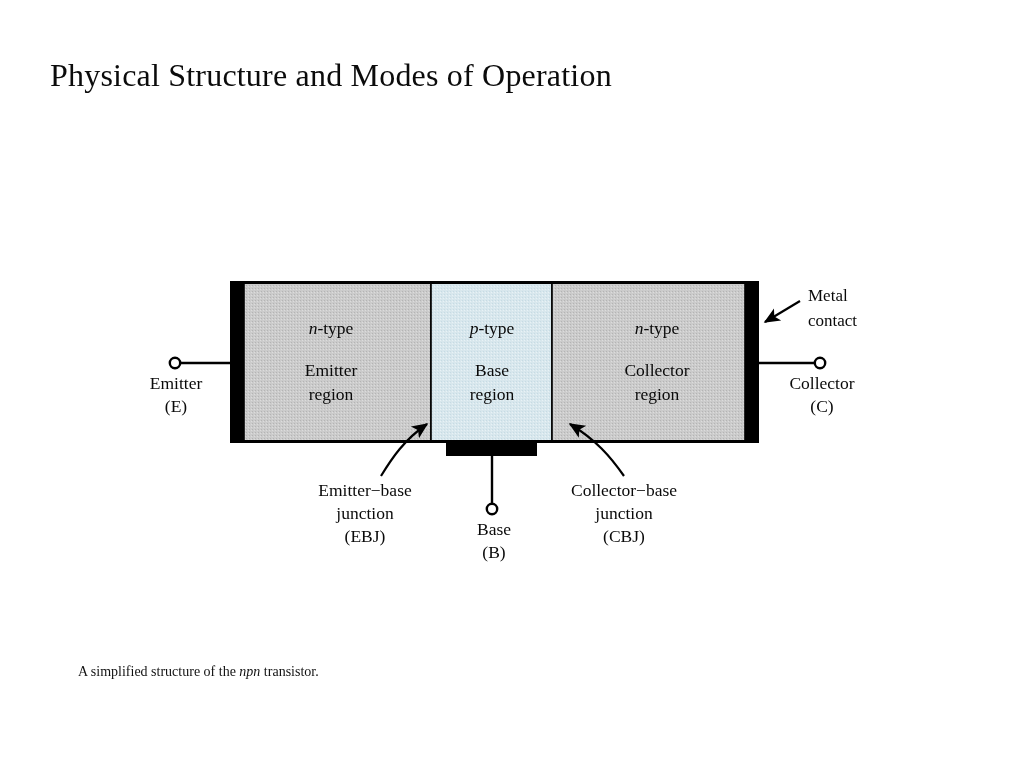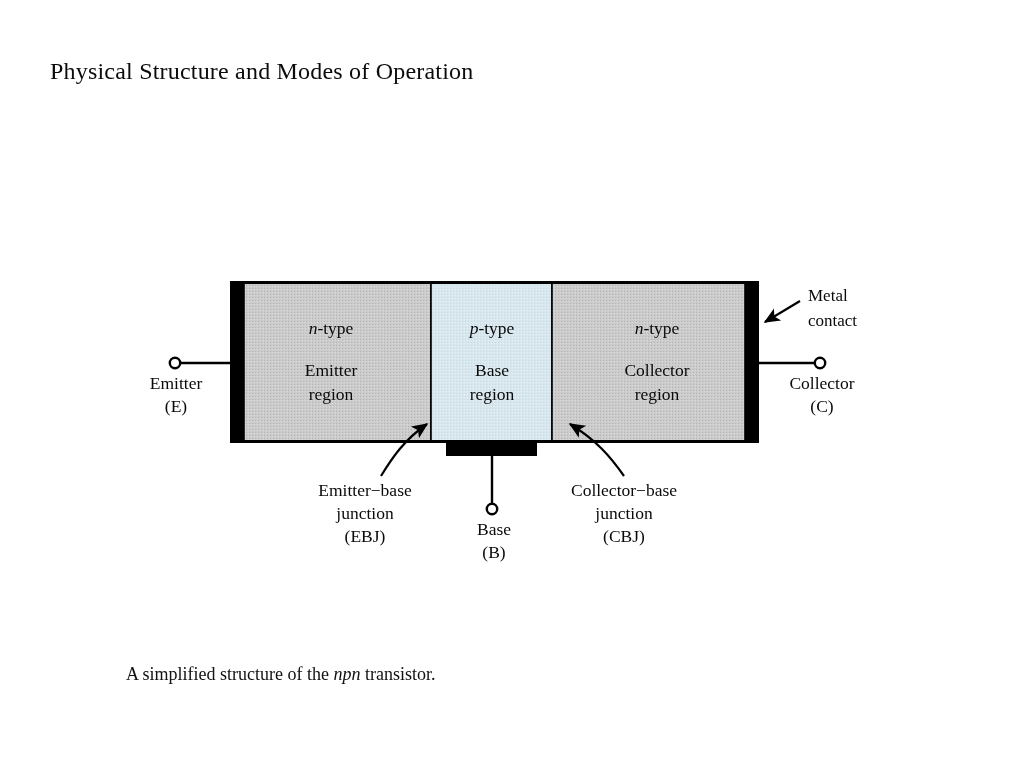--- a/index.html
+++ b/index.html
@@ -14,21 +14,21 @@
     overflow: hidden;
     font-family: "Liberation Serif", "DejaVu Serif", serif;
     color: #000000;
   }
 
   
   #slide-title {
     position: absolute;
     left: 50px;
     top: 58px;
-    font-size: 24px;
+    font-size: 32px;
     line-height: 1.1;
     letter-spacing: 0.2px;
     white-space: nowrap;
     color: #0b0b0b;
   }
 
   
   #figure {
     position: absolute;
     left: 0;
@@ -62,25 +62,24 @@
   }
   .lbl-junction {
     font-size: 17.5px;
   }
 
   
   #caption {
     position: absolute;
     left: 78px;
     top: 664px;
-    font-size: 18px;
+    font-size: 14px;
     line-height: 1.2;
     color: #111111;
     white-space: nowrap;
-    margin-left: 48px;
   }
   #caption .ital {
     font-style: italic;
   }
 </style>
 </head>
 <body>
 
 <div id="slide-title">Physical Structure and Modes of Operation</div>
 

